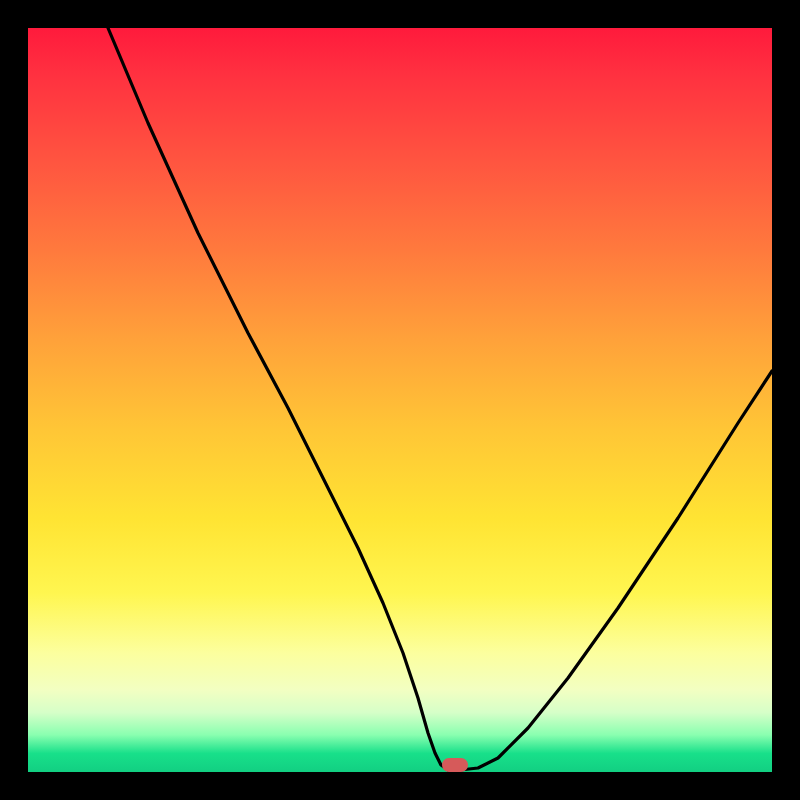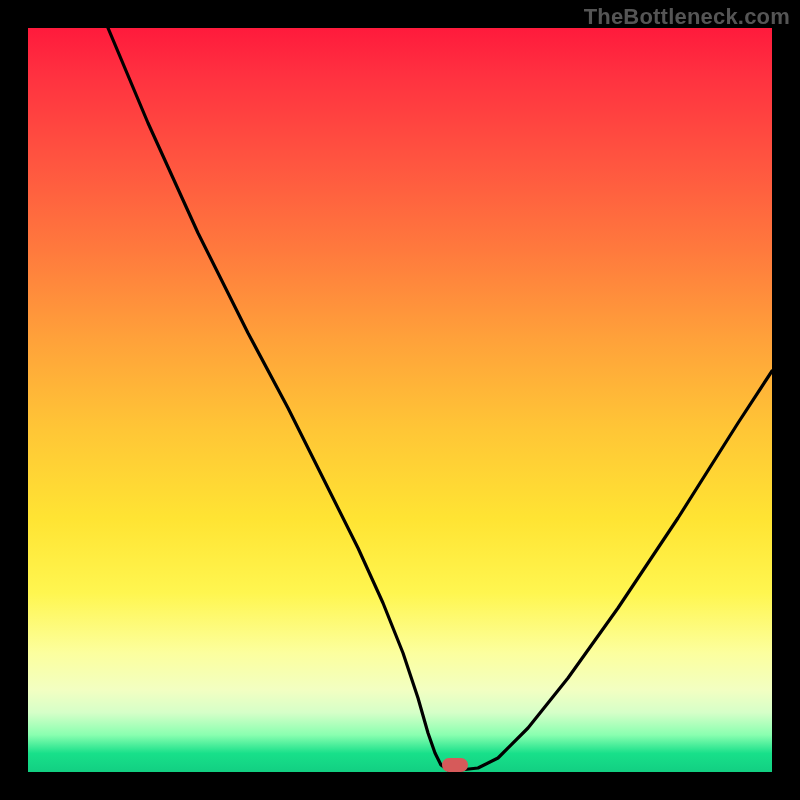--- a/index.html
+++ b/index.html
@@ -75,14 +75,13 @@
   <div class="plot">
 
     <svg class="curve" viewBox="0 0 744 744" preserveAspectRatio="none">
       <path d="M80 0 L120 95 L170 205 L220 305 L260 380 L300 460 L330 520 L355 575 L375 625 L390 670 L400 705 L407 725 L413 737 L420 742 L432 742 L450 740 L470 730 L500 700 L540 650 L590 580 L650 490 L710 395 L744 343" fill="none" stroke="#000000" stroke-width="3.2" stroke-linecap="round" stroke-linejoin="round"></path>
     </svg>
 
     <div class="marker" style="left: 414px; top: 730px; background: rgb(214, 90, 90);"></div>
 
   </div>
 
-  <div class="watermark">TheBottleneck.com</div>
 </div>
 
 </body></html>

